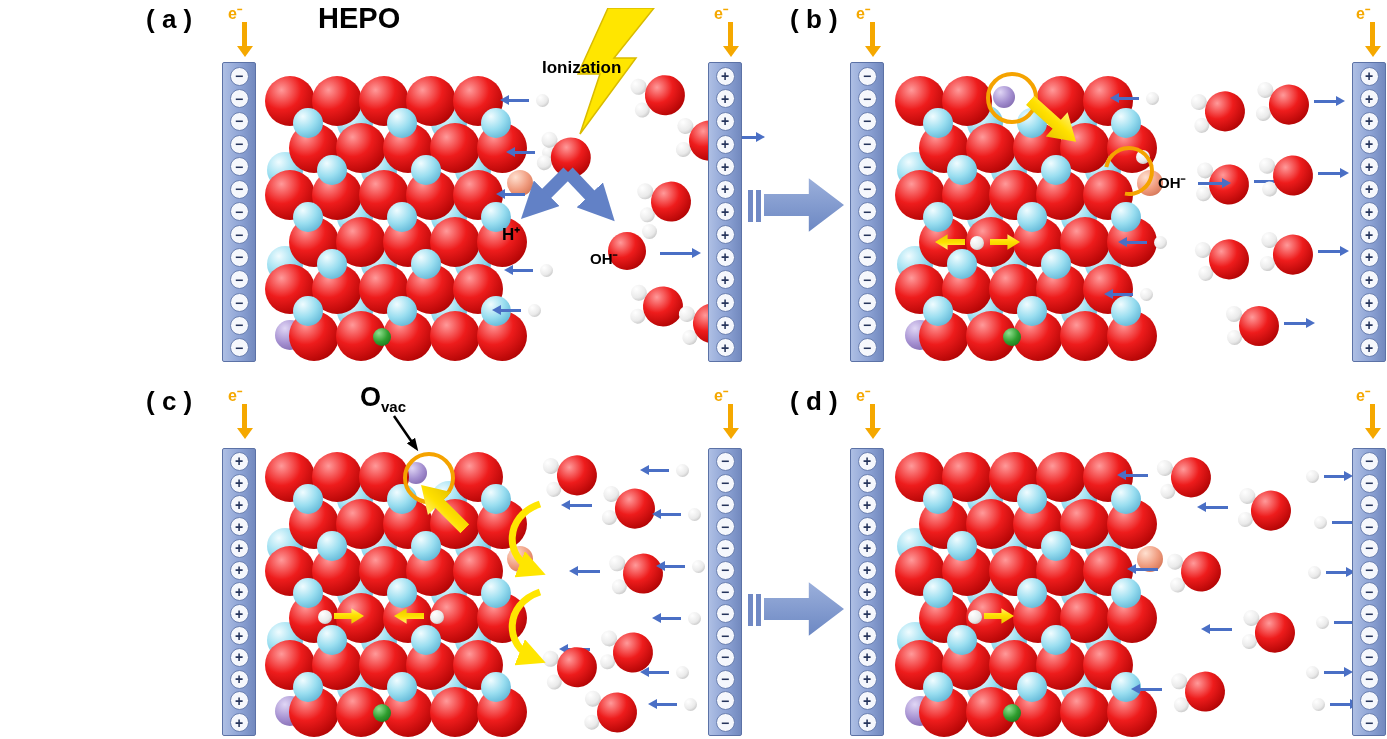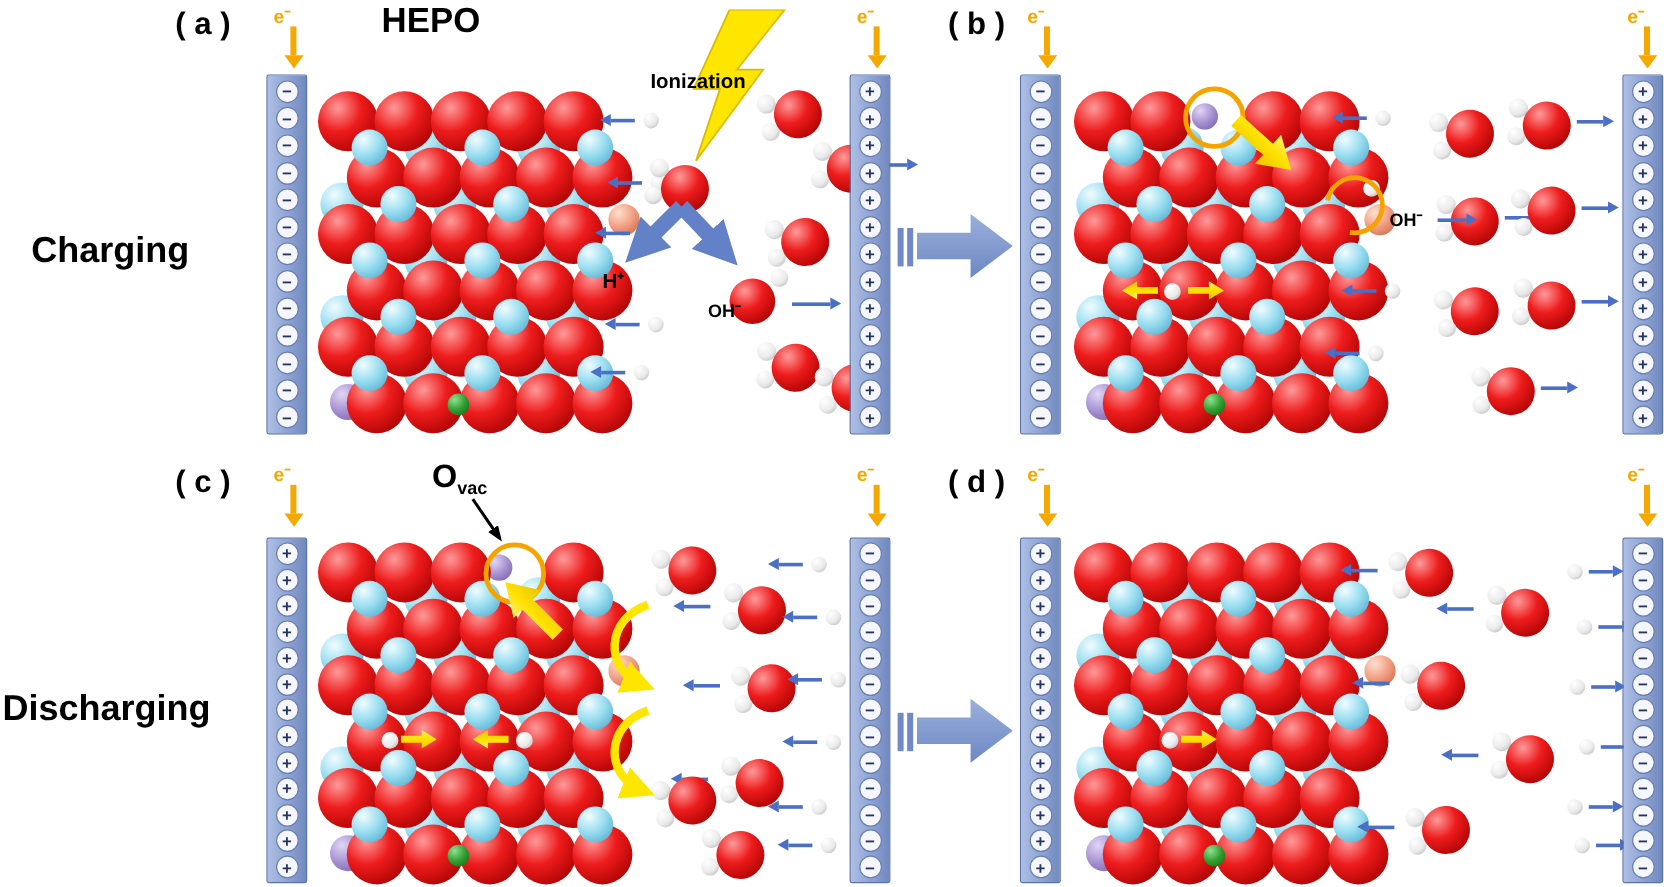--- a/index.html
+++ b/index.html
@@ -54,22 +54,20 @@
 </head>
 <body>
 
 <div id="fig">
 
   <span class="txt f26" style="left:146px;top:4px">( a )</span>
   <span class="txt f29" style="left:318px;top:2px">HEPO</span>
   <span class="txt f26" style="left:790px;top:4px">( b )</span>
   <span class="txt f26" style="left:146px;top:386px">( c )</span>
   <span class="txt f26" style="left:790px;top:386px">( d )</span>
-  <span class="txt f30" style="left:26px;top:192px">Charging</span>
-  <span class="txt f30" style="left:2px;top:574px">Discharging</span>
   <span class="txt f17" style="left:542px;top:58px">Ionization</span>
   <span class="txt f17" style="left:502px;top:222px">H⁺</span>
   <span class="txt f15" style="left:590px;top:248px">OH⁻</span>
   <span class="txt f15" style="left:1158px;top:172px">OH⁻</span>
   <div class="txt" style="left:360px;top:382px">
     <span style="font-size:27px">O</span><span style="font-size:15px;vertical-align:-6px">vac</span>
   </div>
 
   <svg class="ssvg" style="left:556px;top:8px" width="110" height="132" viewBox="0 0 110 132">
     <polygon points="52,0 98,0 58,50 80,50 24,126 44,66 22,66" fill="#FFE600" stroke="#D9BB00" stroke-width="1.5"></polygon>

